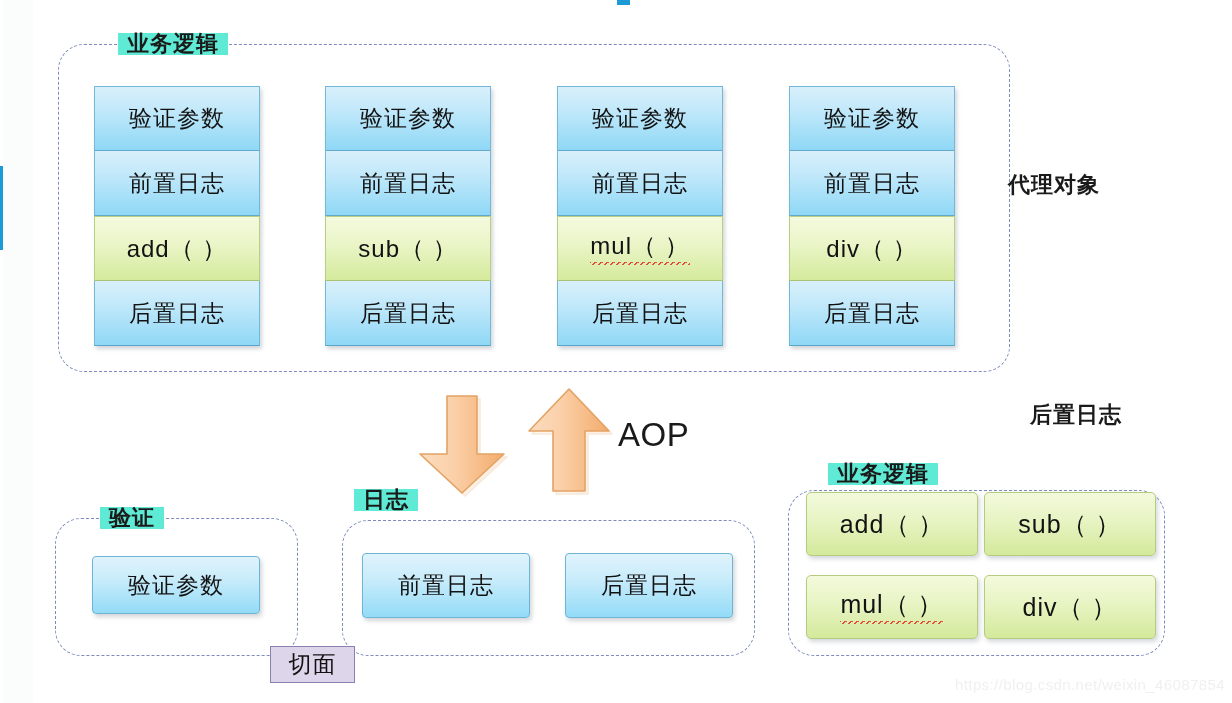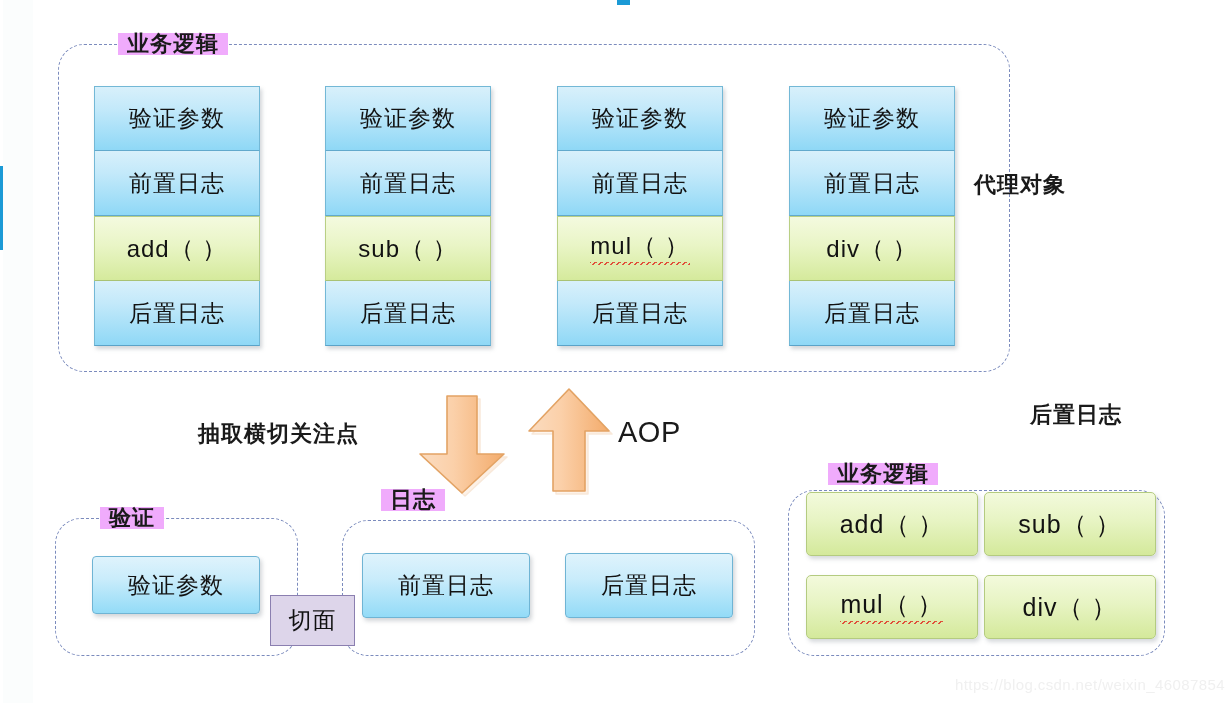--- a/index.html
+++ b/index.html
@@ -30,21 +30,21 @@
   
   .group{
     position:absolute;
     border:1.6px dashed #7b8bbd;
     border-radius:26px;
     box-sizing:border-box;
     background:transparent;
   }
   .group-label{
     position:absolute;
-    background:#f0abfc;
+    background:#5eead4;
     padding:0 9px;
     font-size:22px;
     color:#1a1a1a;
     font-weight:600;
     letter-spacing:1px;
     white-space:nowrap;
     line-height:1;
   }
 
   
@@ -155,21 +155,21 @@
 
 <div class="canvas">
 
   <div class="artifact-wash-left"></div>
   <div class="artifact-left"></div>
   <div class="artifact-top"></div>
 
   <div class="group" style="left:58px;top:44px;width:952px;height:328px;"></div>
   <div class="group-label" style="left:118px;top:33px;">业务逻辑</div>
 
-  <div class="free-label" style="left:974px;top:170px;">代理对象</div>
+  <div class="free-label" style="left:1008px;top:170px;">代理对象</div>
 
   <div class="stack" style="left:94px;top:86px;">
     <div class="cell blue first">
       <span>验证参数</span>
     </div>
     <div class="cell blue">
       <span>前置日志</span>
     </div>
     <div class="cell green">
       <span class="latin-txt">add（ ）</span>
@@ -217,23 +217,22 @@
       <span>前置日志</span>
     </div>
     <div class="cell green">
       <span class="latin-txt">div（ ）</span>
     </div>
     <div class="cell blue last">
       <span>后置日志</span>
     </div>
   </div>
 
-  <div class="free-label" style="left:198px;top:419px;">抽取横切关注点</div>
-
-  <div class="free-label latin" style="left:618px;top:416px;font-size:29px;">AOP</div>
+
+  <div class="free-label latin" style="left:618px;top:416px;font-size:33px;">AOP</div>
 
   <div class="arrow-wrap" style="left:414px;top:392px;">
     <svg width="96" height="106" viewBox="0 0 96 106">
       <defs>
         <linearGradient id="gDown" x1="0" y1="0" x2="1" y2="0">
           <stop offset="0%" stop-color="#fbdcc0"></stop>
           <stop offset="40%" stop-color="#fbd0a9"></stop>
           <stop offset="100%" stop-color="#f3ab6b"></stop>
         </linearGradient>
       </defs>
@@ -257,30 +256,30 @@
   </div>
 
   <div class="group" style="left:55px;top:518px;width:243px;height:138px;"></div>
   <div class="group-label" style="left:100px;top:507px;font-family:Liberation Serif, serif;">验证</div>
 
   <div class="bluebox" style="left:92px;top:556px;width:168px;height:58px;">
     <span>验证参数</span>
   </div>
 
   <div class="group" style="left:342px;top:520px;width:413px;height:136px;"></div>
-  <div class="group-label" style="left:381px;top:489px;">日志</div>
+  <div class="group-label" style="left:354px;top:489px;">日志</div>
 
   <div class="bluebox" style="left:362px;top:553px;width:168px;height:65px;">
     <span>前置日志</span>
   </div>
   <div class="bluebox" style="left:565px;top:553px;width:168px;height:65px;">
     <span>后置日志</span>
   </div>
 
-  <div class="aspect-tag" style="left:270px;top:595px;width:85px;height:51px;font-family:Liberation Serif, serif;">
+  <div class="aspect-tag" style="left:270px;top:646px;width:85px;height:37px;font-family:Liberation Serif, serif;">
     <span>切面</span>
   </div>
 
   <div class="free-label" style="left:1030px;top:400px;">后置日志</div>
 
   <div class="group" style="left:788px;top:490px;width:377px;height:166px;"></div>
   <div class="group-label" style="left:828px;top:463px;">业务逻辑</div>
 
   <div class="greenbox" style="left:806px;top:492px;width:172px;height:64px;">
     <span>add（ ）</span>

